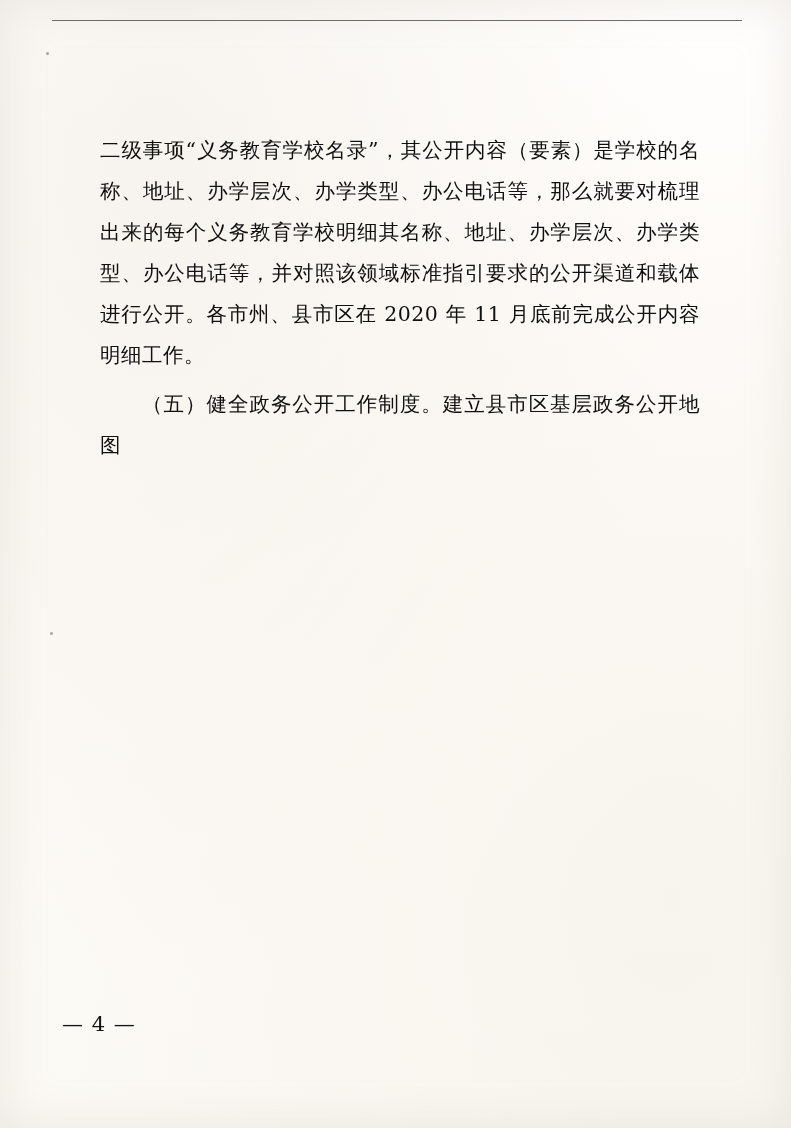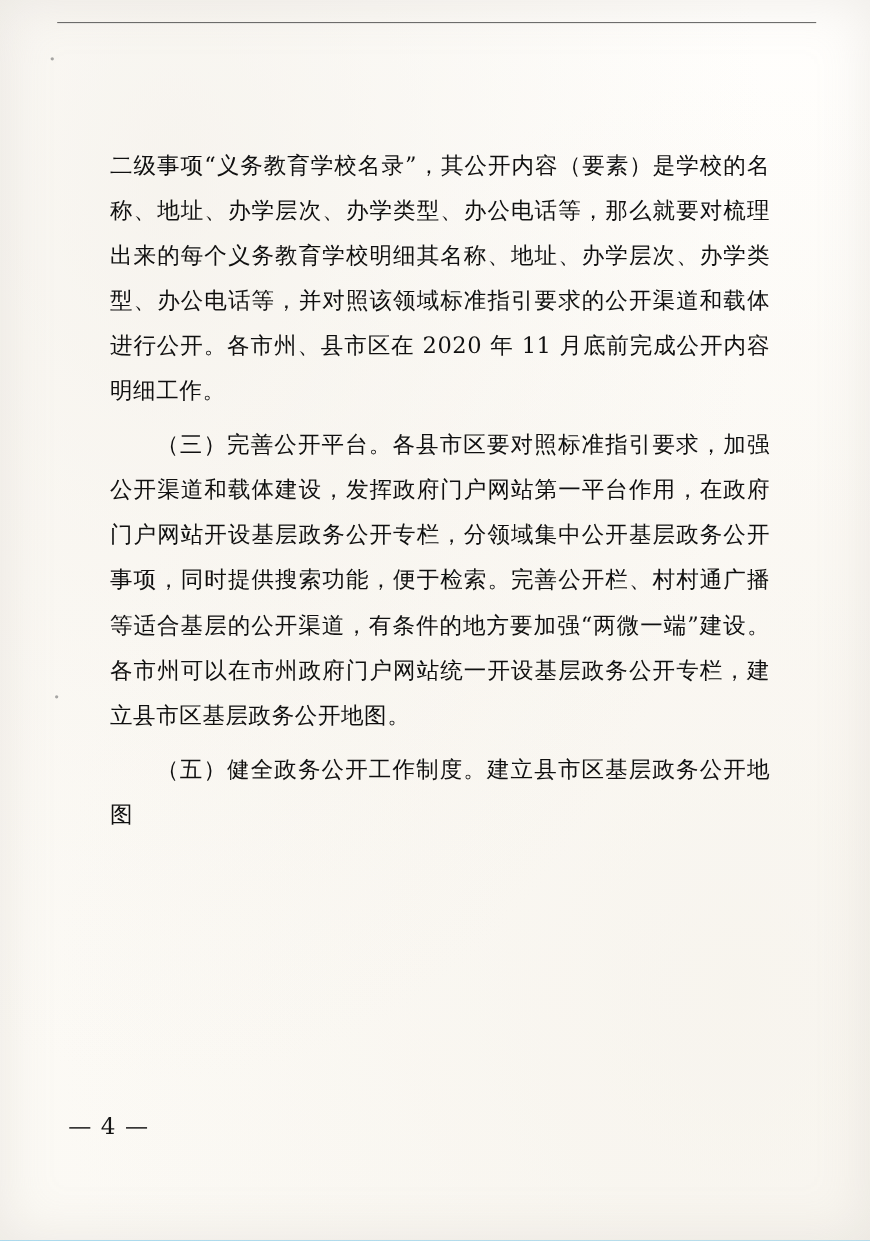--- a/index.html
+++ b/index.html
@@ -8,21 +8,21 @@
     background: #ffffff;
   }
   body {
     font-family: "DejaVu Serif", "Liberation Serif", serif;
   }
   .page {
     position: relative;
     width: 791px;
     height: 1128px;
     margin: 0 auto;
-    background: #0ea5e9;
+    background: #84cc16;
     overflow: hidden;
     text-decoration: underline;
   }
   
   .paper-texture {
     position: absolute;
     inset: 0;
     background:
       radial-gradient(ellipse at 20% 15%, rgba(240,236,228,0.55), rgba(255,255,255,0) 60%),
       radial-gradient(ellipse at 85% 80%, rgba(243,239,231,0.5), rgba(255,255,255,0) 65%),
@@ -88,19 +88,18 @@
 <body>
 
 <div class="page">
   <div class="paper-texture"></div>
   <div class="top-rule"></div>
   <div class="margin-dot dot-a"></div>
   <div class="margin-dot dot-b"></div>
 
   <div class="content">
     <p class="para">二级事项“义务教育学校名录”，其公开内容（要素）是学校的名称、地址、办学层次、办学类型、办公电话等，那么就要对梳理出来的每个义务教育学校明细其名称、地址、办学层次、办学类型、办公电话等，并对照该领域标准指引要求的公开渠道和载体进行公开。各市州、县市区在 2020 年 11 月底前完成公开内容明细工作。</p>
-    <p class="para indent">（三）完善公开平台。各县市区要对照标准指引要求，加强公开渠道和载体建设，发挥政府门户网站第一平台作用，在政府门户网站开设基层政务公开专栏，分领域集中公开基层政务公开事项，同时提供搜索功能，便于检索。完善公开栏、村村通广播等适合基层的公开渠道，有条件的地方要加强“两微一端”建设。各市州可以在市州政府门户网站统一开设基层政务公开专栏，建立县市区基层政务公开地图。</p>
     <p class="para indent">（五）健全政务公开工作制度。建立县市区基层政务公开地图</p>
   </div>
 
   <div class="page-number">— 4 —</div>
   <div class="edge-shadow"></div>
 </div>
 
 </body></html>

